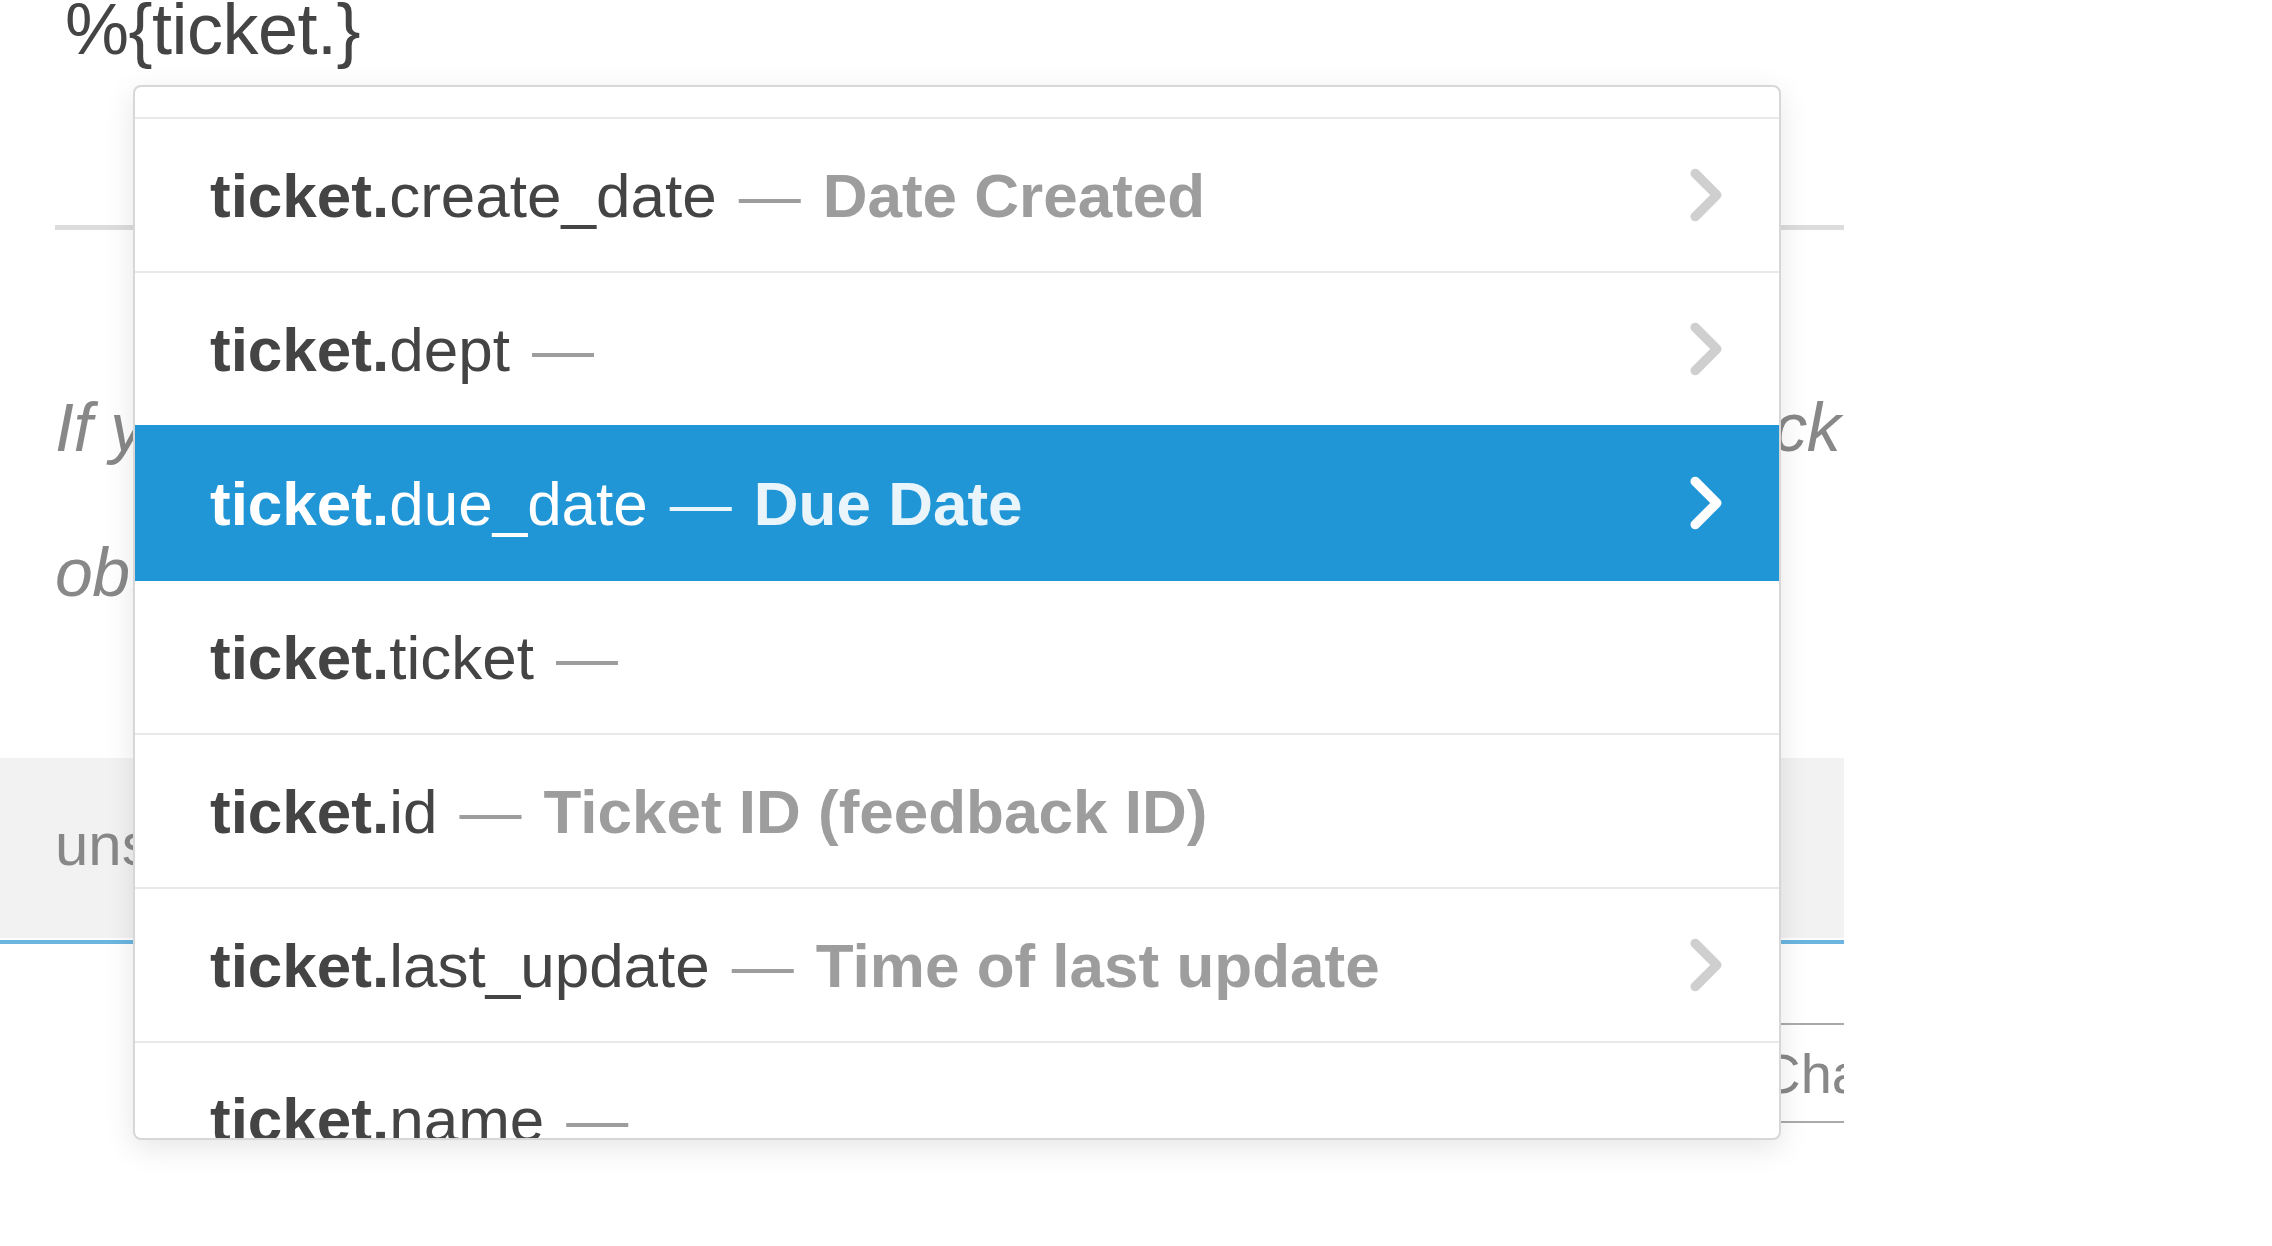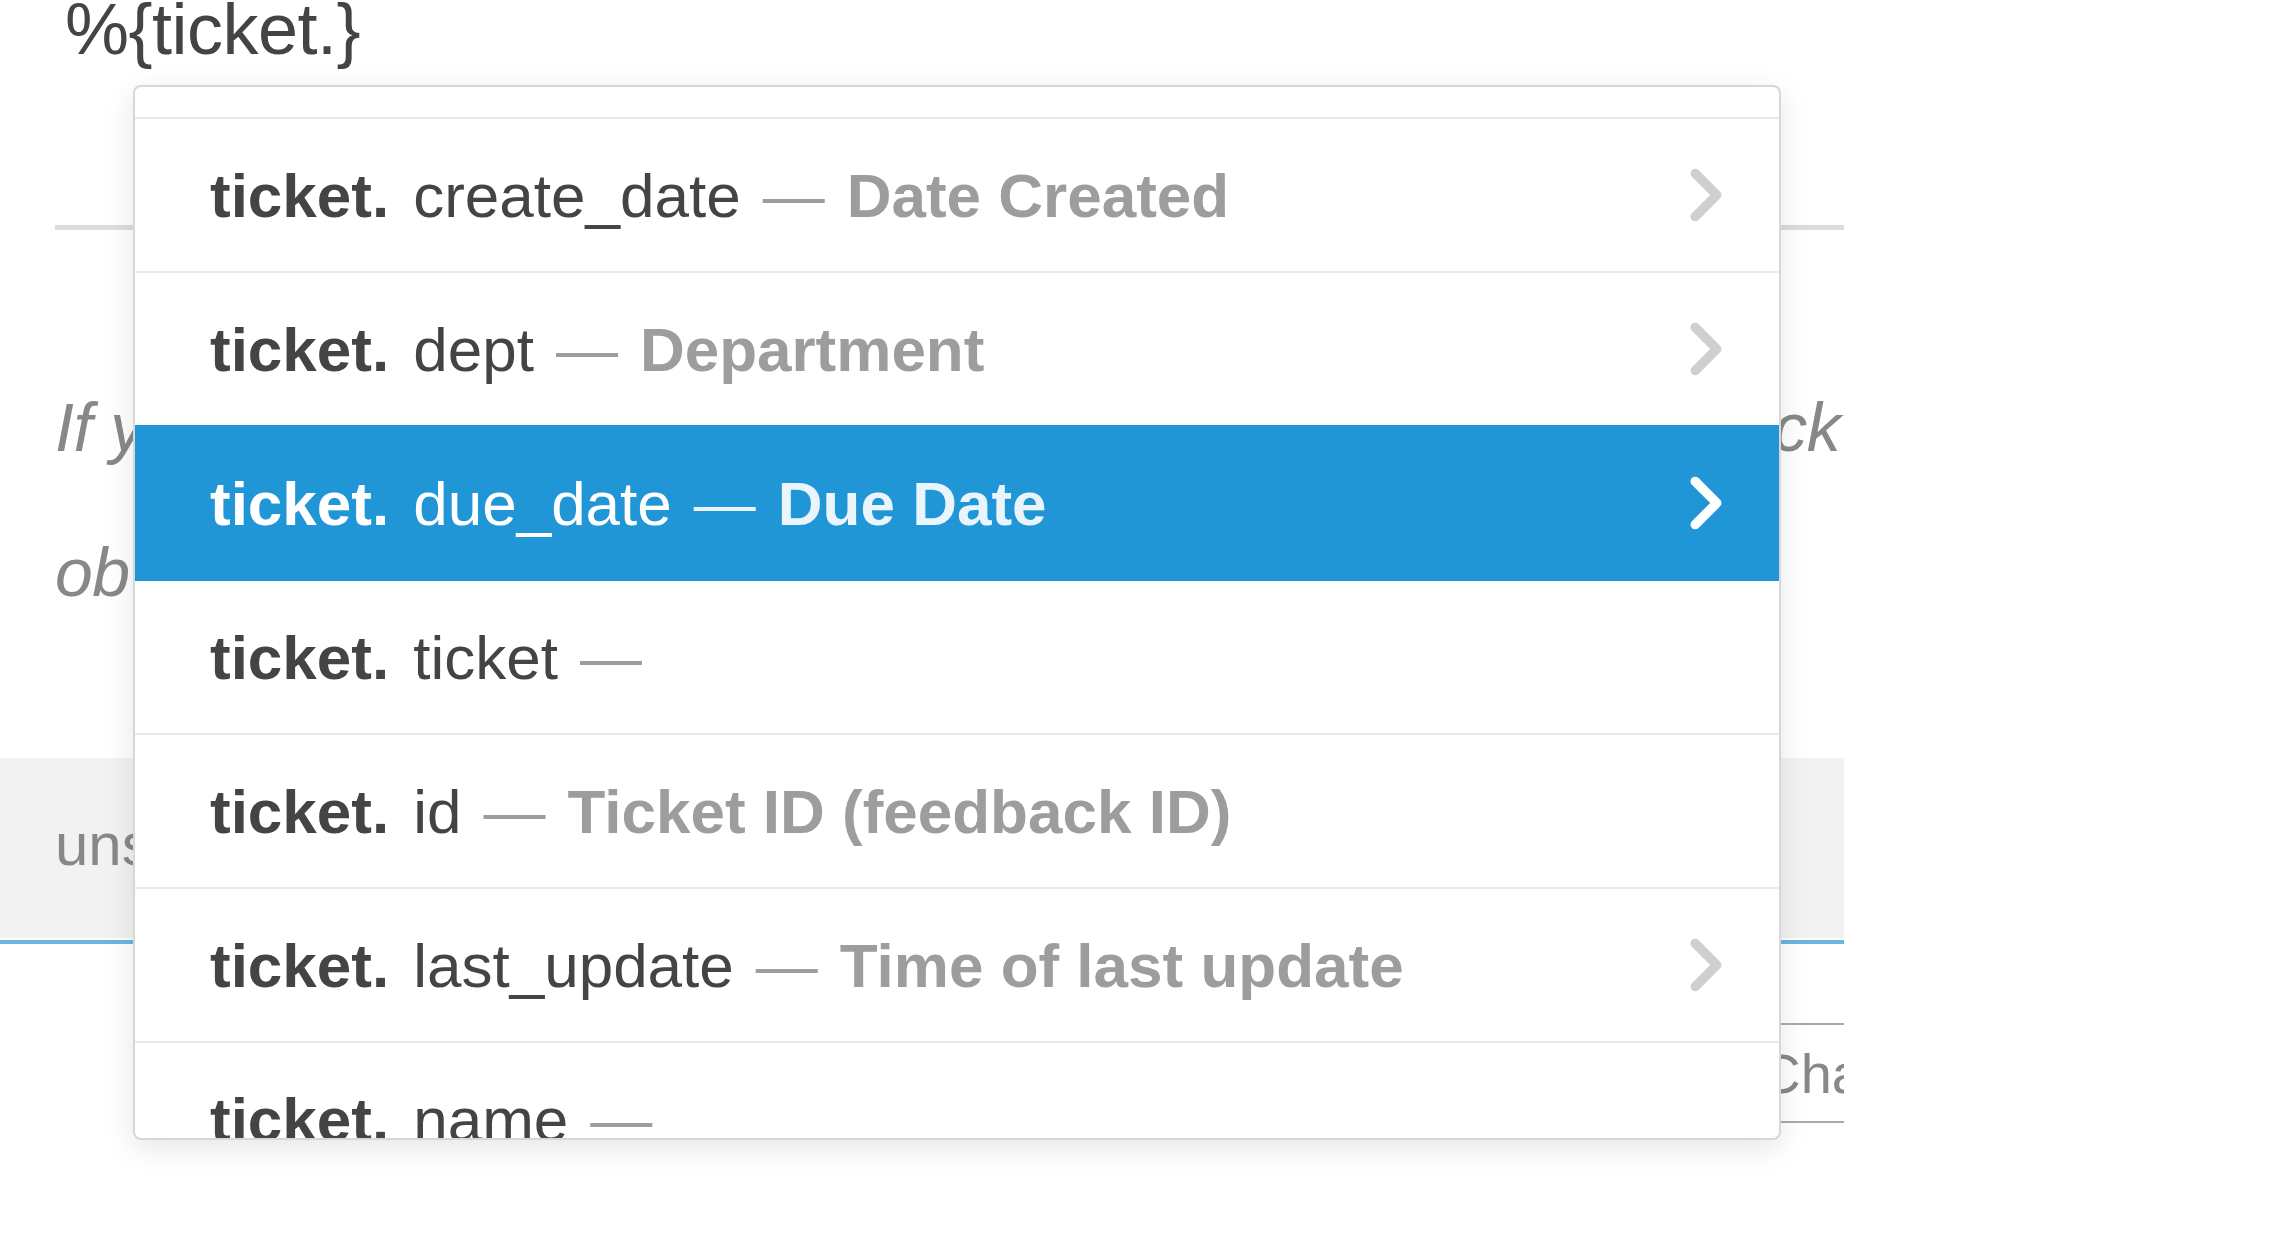--- a/index.html
+++ b/index.html
@@ -147,21 +147,21 @@
     display: flex;
     align-items: center;
     padding-left: 75px;
     font-size: 62px;
     color: #444;
     white-space: nowrap;
     box-sizing: border-box;
   }
   .dd-item:first-child { border-top: none; }
   .dd-item .prefix { font-weight: 700; color: inherit; }
-  .dd-item .suffix { font-weight: 400; color: inherit; margin-left: 24px; }
+  .dd-item .suffix { font-weight: 400; color: inherit; }
   .dd-item .dash   { color: #9d9d9d; padding: 0 22px; font-weight: 300; }
   .dd-item .desc   { color: #9d9d9d; font-weight: 700; }
   .dd-item.selected { background: #2196d6; color: #ffffff; border-top-color:#2196d6;}
   .dd-item.selected .dash,
   .dd-item.selected .desc { color: rgba(255,255,255,0.9); }
   .dd-item.selected + .dd-item { border-top-color:#2196d6; }
 
   .chevron {
     position: absolute;
     right: 56px;
@@ -210,21 +210,20 @@
           <span class="chevron">
             <svg viewBox="0 0 24 40">
               <path d="M4 4 L20 20 L4 36" fill="none" stroke-width="7" stroke-linecap="round" stroke-linejoin="round"></path>
             </svg>
           </span>
         </div>
         <div class="dd-item">
           <span class="prefix">ticket.</span>
           <span class="suffix">dept</span>
           <span class="dash"> — </span>
-          <span class="desc">Department</span>
           <span class="chevron">
             <svg viewBox="0 0 24 40">
               <path d="M4 4 L20 20 L4 36" fill="none" stroke-width="7" stroke-linecap="round" stroke-linejoin="round"></path>
             </svg>
           </span>
         </div>
         <div class="dd-item selected">
           <span class="prefix">ticket.</span>
           <span class="suffix">due_date</span>
           <span class="dash"> — </span>

